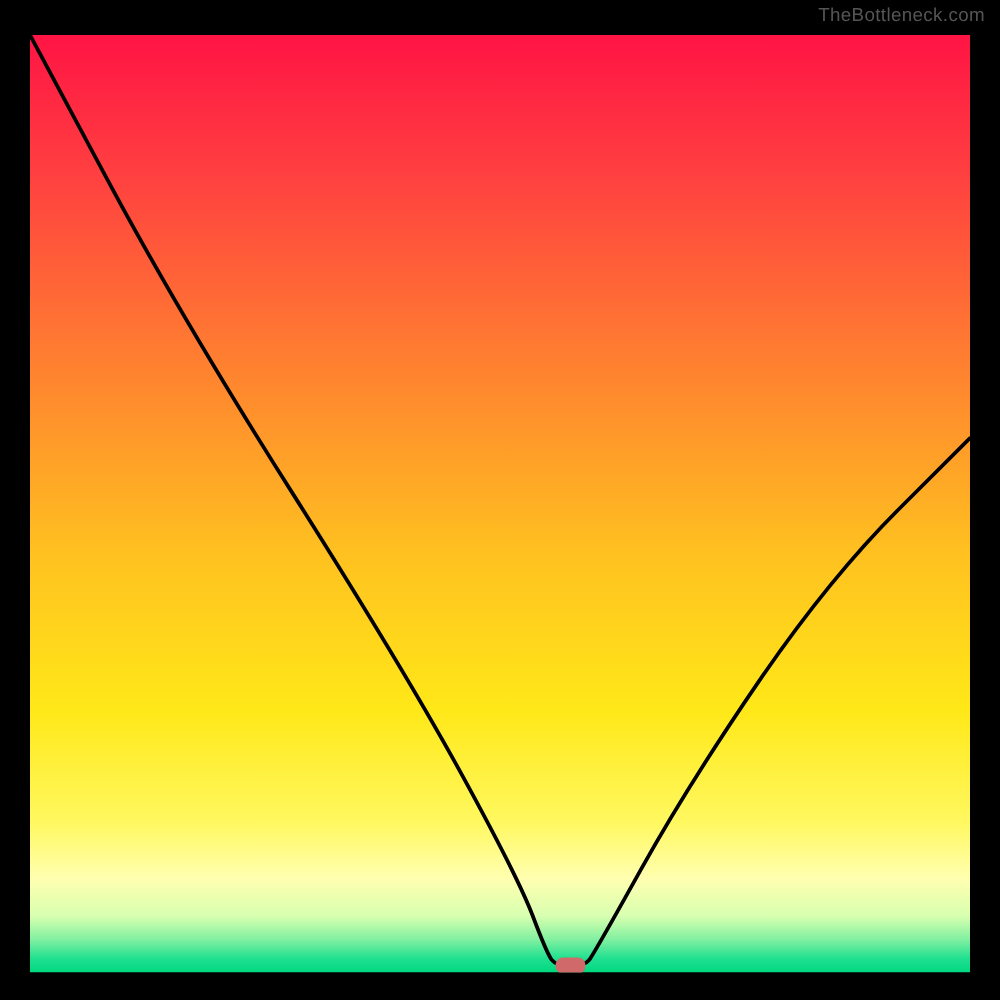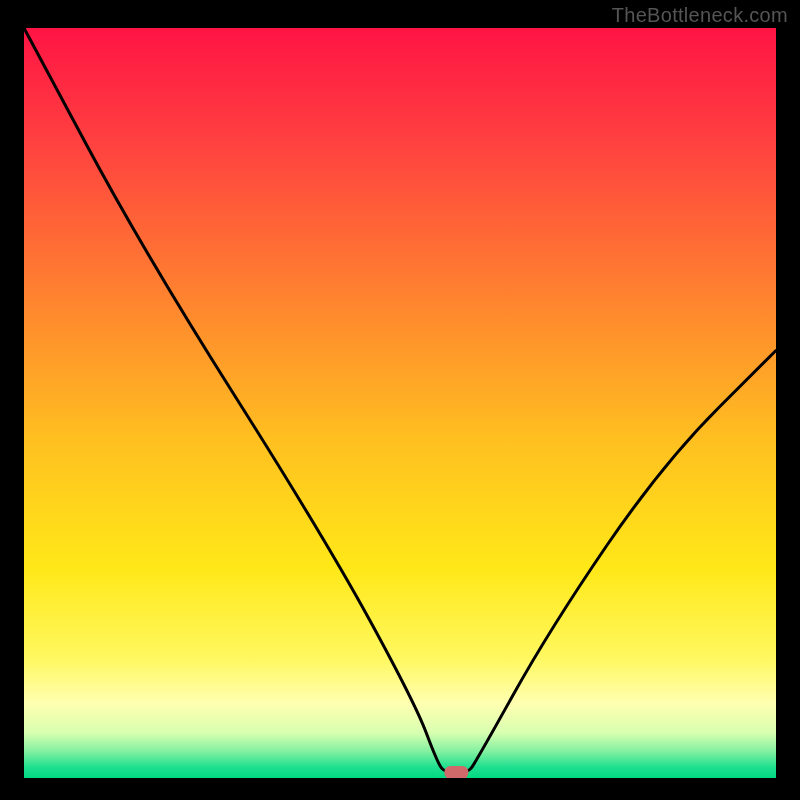--- a/index.html
+++ b/index.html
@@ -15,21 +15,21 @@
     position: relative;
     width: 800px;
     height: 800px;
     background: #000;
   }
   .watermark {
     position: absolute;
     top: 4px;
     right: 12px;
     color: #555;
-    font-size: 20px;
+    font-size: 15px;
     font-weight: 500;
     z-index: 10;
     letter-spacing: 0.3px;
   }
   .plot {
     position: absolute;
     left: 24px;
     top: 28px;
     width: 752px;
     height: 750px;

